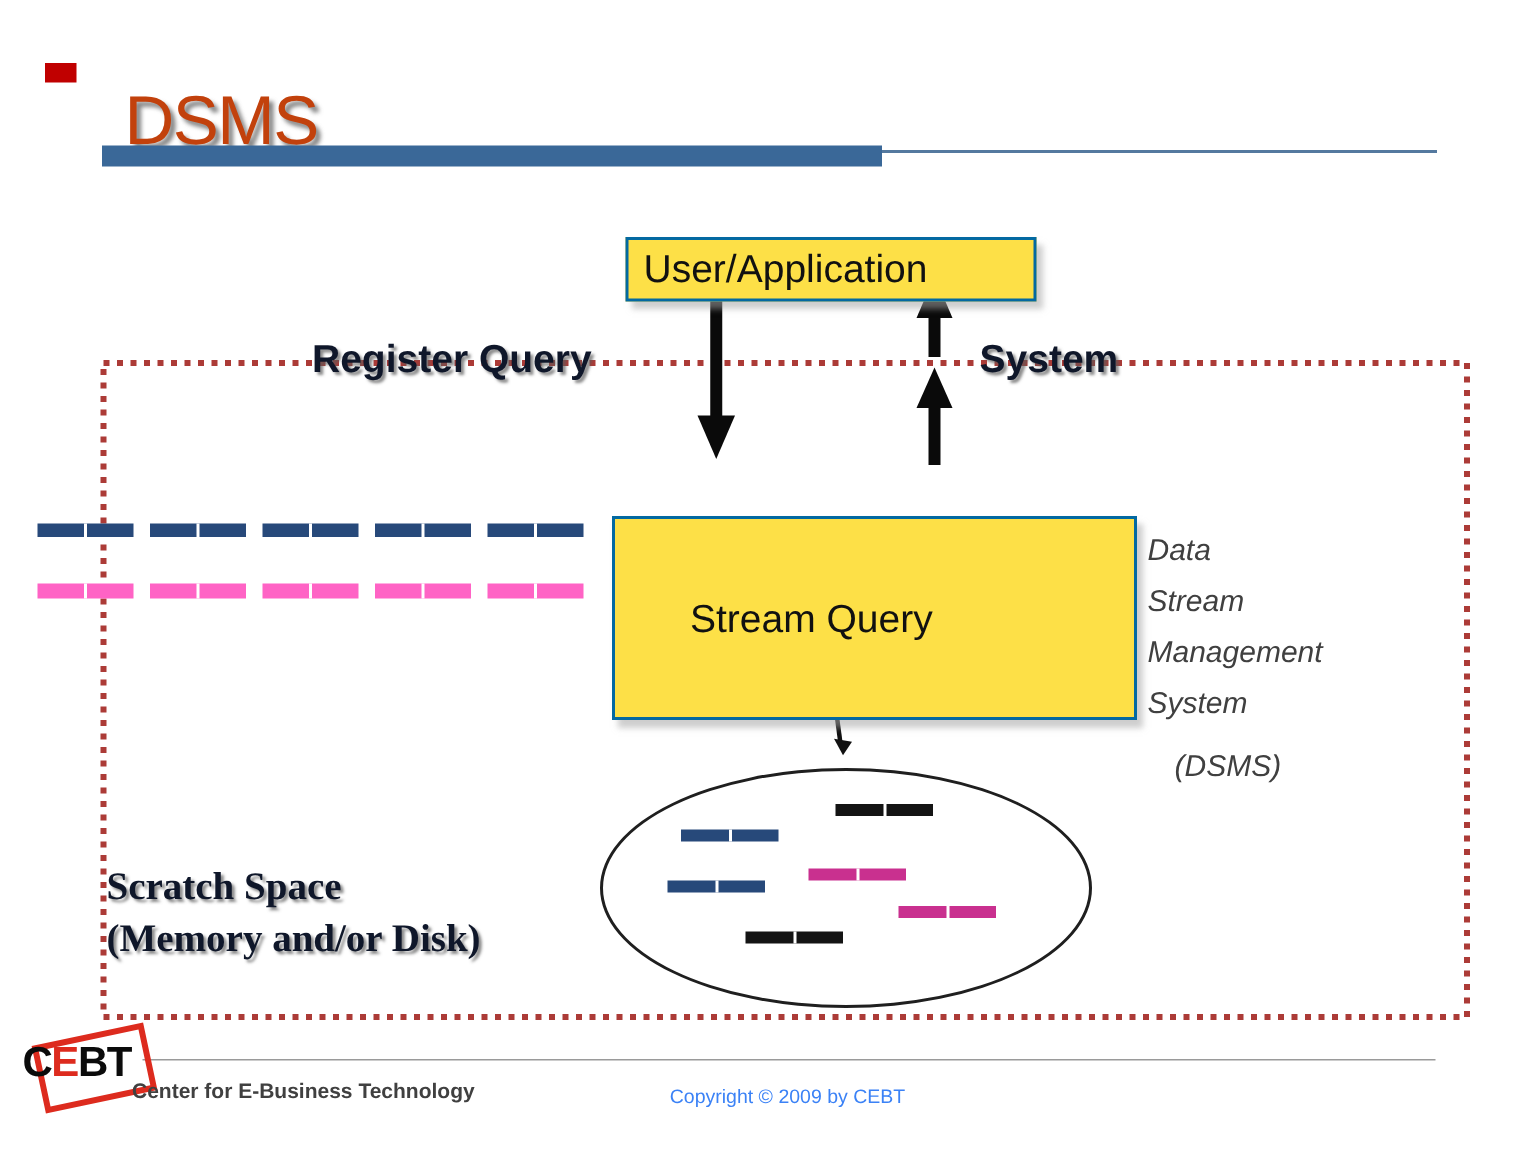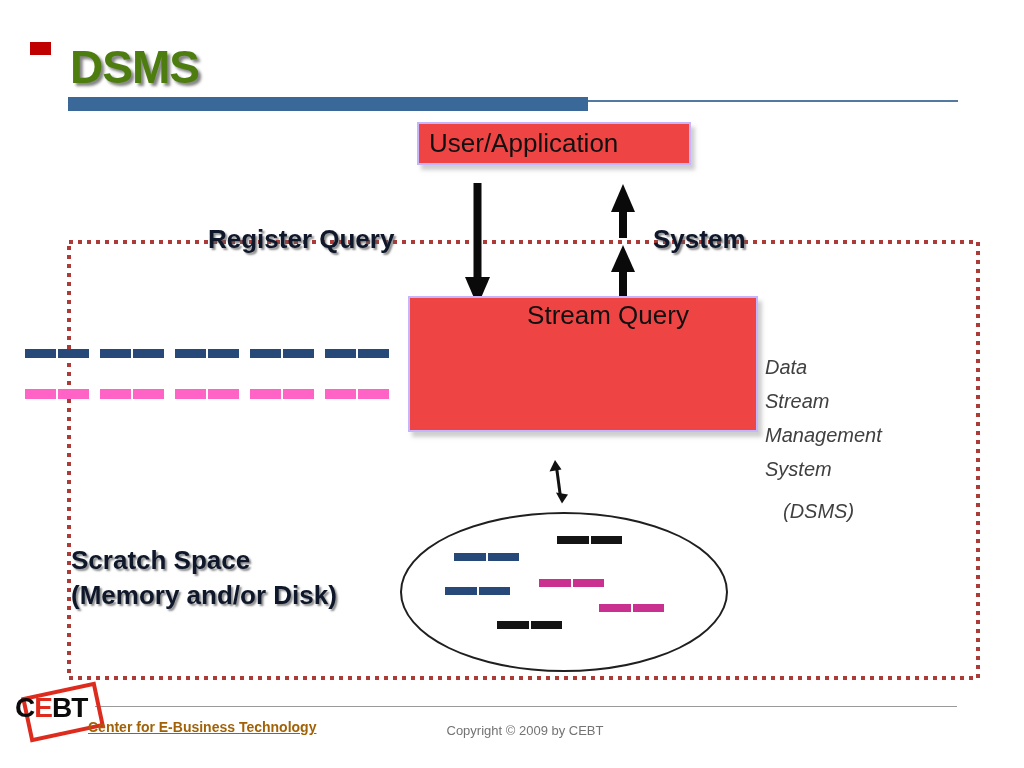--- a/index.html
+++ b/index.html
@@ -1,42 +1,42 @@
 <!DOCTYPE html>
 <html><head>
 <meta charset="utf-8">
 <style>
   html,body{margin:0;padding:0;background:#fff;}
   .slide{position:relative;width:1024px;height:768px;background:#ffffff;overflow:hidden;
          font-family:"Liberation Sans",sans-serif;color:#111;}
 
   
   .corner-mark{position:absolute;left:30px;top:42px;width:21px;height:13px;background:#C00000;}
-  .title{position:absolute;left:70px;top:40px;margin:0;font-size:46px;font-weight:bold;color:#4d7c0f;
+  .title{position:absolute;left:70px;top:40px;margin:13px;font-size:46px;font-weight:normal;color:#c2410c;
          letter-spacing:-1px;text-shadow:3px 3px 3px rgba(90,90,90,0.75);}
   .title-bar{position:absolute;left:68px;top:97px;width:520px;height:14px;background:#3A6898;}
   .title-line{position:absolute;left:588px;top:100px;width:370px;height:2px;background:#54799F;}
 
   
   .overlay{position:absolute;left:0;top:0;z-index:1;pointer-events:none;}
 
   
-  .box{position:absolute;background:#ef4444;border:2px solid #c4b5fd;z-index:2;
-       box-shadow:4px 5px 4px rgba(165,165,165,0.55);}
+  .box{position:absolute;background:#fde047;border:2px solid #0369a1;z-index:2;
+       box-shadow:4px 5px 4px rgba(165,165,165,0.55);margin-top:36px;}
   .box-user{left:417px;top:122px;width:260px;height:39px;display:flex;align-items:center;
             padding-left:10px;font-size:26px;}
-  .box-sqp{left:408px;top:296px;width:296px;height:132px;display:flex;flex-direction:row;
+  .box-sqp{left:408px;top:308px;width:296px;height:132px;display:flex;flex-direction:column;
            justify-content:center;padding-left:50px;font-size:26px;line-height:34px;}
 
   
   .flow-label{position:absolute;z-index:2;font-size:26px;font-weight:bold;color:#0f172a;
               text-shadow:2px 2px 2px rgba(90,90,90,0.7);}
   .lbl-register{left:208px;top:224px;}
   .lbl-results{left:653px;top:224px;}
-  .lbl-scratch{left:71px;top:543px;line-height:35px;}
+  .lbl-scratch{left:71px;top:573px;line-height:35px;font-family:Liberation Serif, serif;}
 
   
   .dsms-caption{position:absolute;left:765px;top:350px;z-index:2;font-size:20px;font-style:italic;
                 color:#404040;line-height:34px;}
   .dsms-caption .last{margin-top:8px;margin-left:18px;}
 
   
   .ellipse{position:absolute;left:400px;top:512px;width:324px;height:156px;border:2px solid #1f1f1f;
            border-radius:50%;background:#fff;z-index:1;}
 
@@ -44,23 +44,23 @@
   .dash{position:absolute;z-index:2;}
   .dash::after{content:'';position:absolute;left:50%;top:0;width:2px;height:100%;
                margin-left:-1px;background:#ffffff;}
 
   
   .logo-frame{position:absolute;left:25px;top:689px;width:68px;height:38px;border:4px solid #DD2B1E;
               transform:rotate(-12deg);z-index:2;}
   .logo-text{position:absolute;left:15px;top:692px;z-index:3;font-size:28px;font-weight:bold;
              letter-spacing:-1px;color:#0b0b0b;}
   .logo-text .red{color:#DD2B1E;}
-  .logo-sub{position:absolute;left:88px;top:719px;z-index:3;font-size:14px;font-weight:bold;color:#a16207;text-decoration:underline;}
+  .logo-sub{position:absolute;left:88px;top:719px;z-index:3;font-size:14px;font-weight:bold;color:#404040;}
   .footer-line{position:absolute;left:95px;top:706px;width:862px;height:1px;background:#9a9a9a;}
-  .copyright{position:absolute;left:400px;top:723px;width:250px;text-align:center;font-size:13px;color:#737373;}
+  .copyright{position:absolute;left:400px;top:723px;width:250px;text-align:center;font-size:13px;color:#3b82f6;}
 </style>
 </head>
 <body>
 
 <div class="slide">
 
   <div class="corner-mark"></div>
   <h1 class="title">DSMS</h1>
   <div class="title-bar"></div>
   <div class="title-line"></div>

